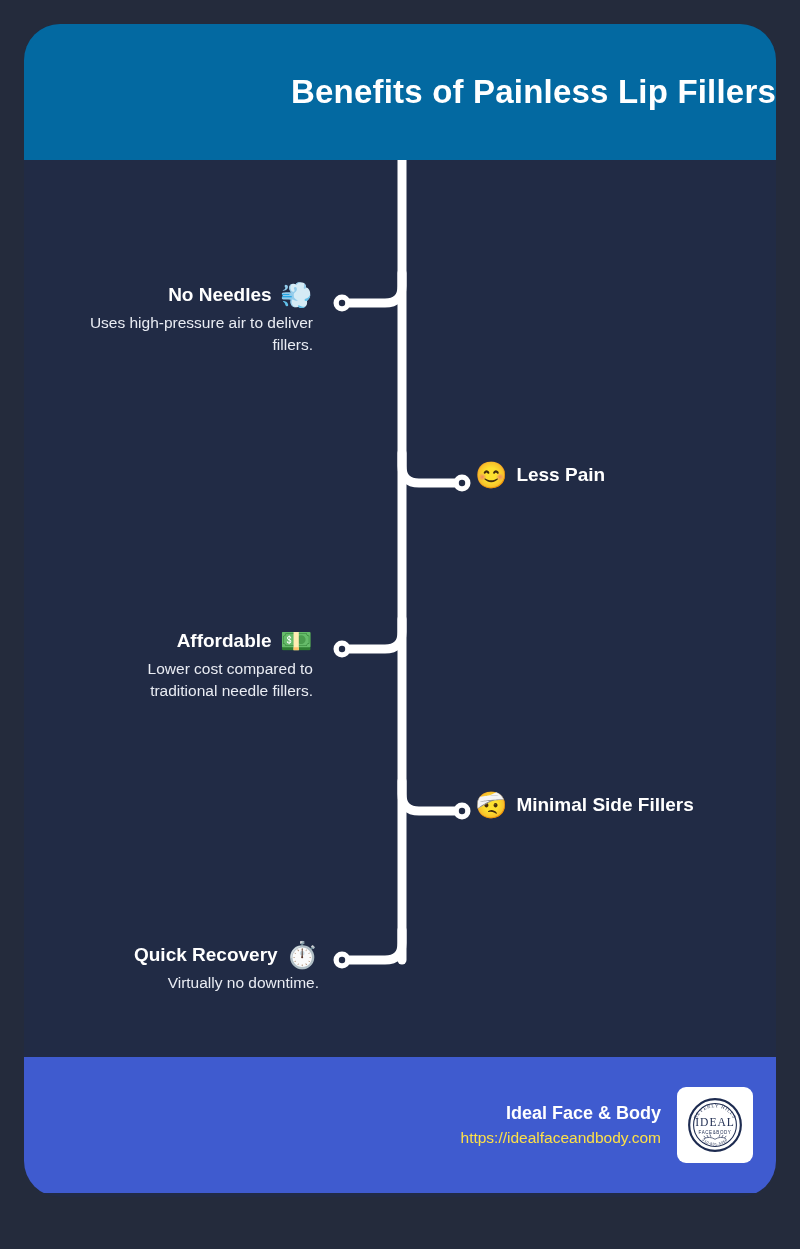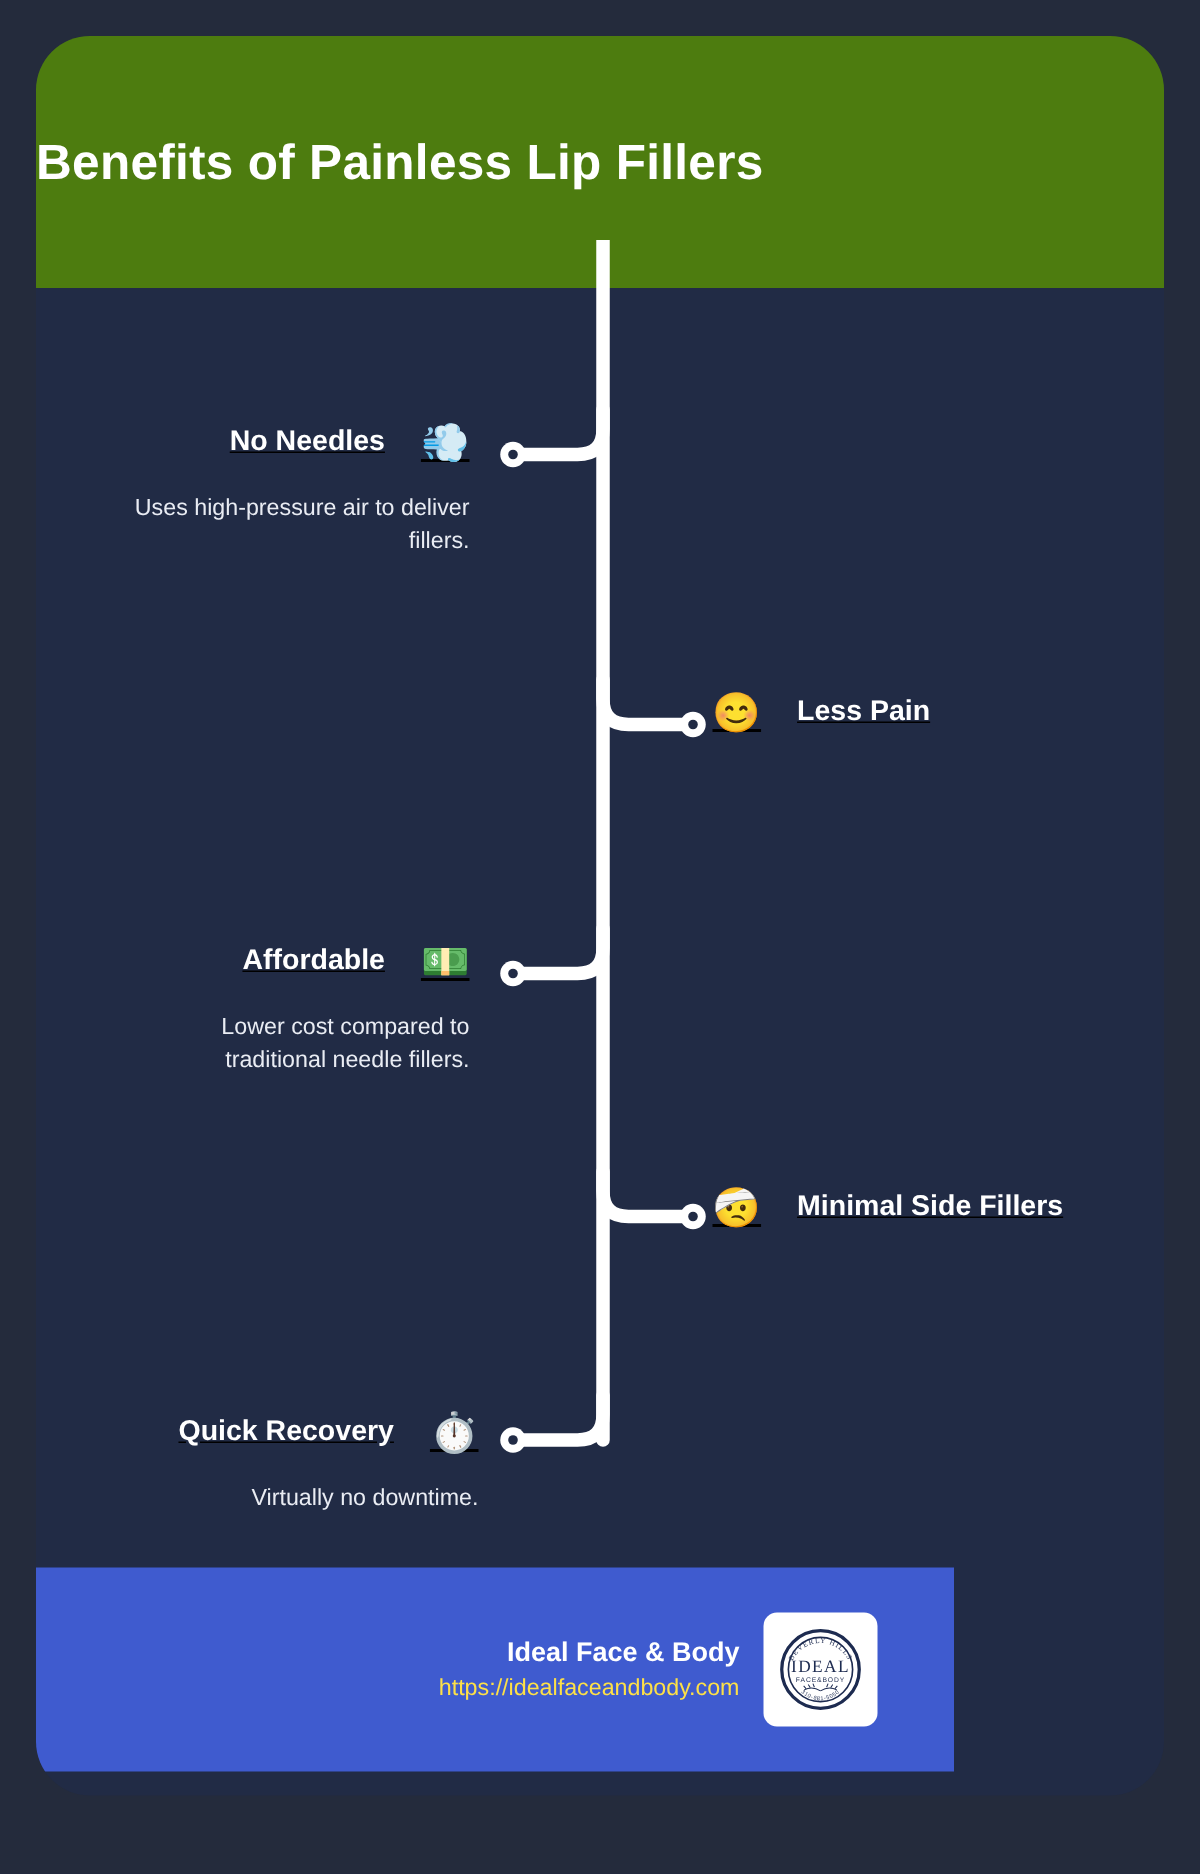--- a/index.html
+++ b/index.html
@@ -23,25 +23,25 @@
     background: #212b45;
     overflow: hidden;
   }
 
   
   .header-band {
     position: absolute;
     left: 0;
     top: 0;
     width: 752px;
-    height: 168px;
-    background: #4d7c0f;
-    display: flex;
-    align-items: center;
-    justify-content: flex-start;
+    height: 136px;
+    background: #0369a1;
+    display: flex;
+    align-items: center;
+    justify-content: flex-end;
   }
   .header-title {
     color: #ffffff;
     font-size: 33px;
     font-weight: bold;
     letter-spacing: 0.2px;
     text-align: center;
     line-height: 1.2;
   }
 
@@ -67,59 +67,58 @@
     position: absolute;
     display: flex;
     flex-direction: column;
   }
   .tl-item.left  { align-items: flex-end;   text-align: right; }
   .tl-item.right { align-items: flex-start; text-align: left;  }
 
   .tl-head {
     display: flex;
     align-items: center;
-    gap: 24px;
-    text-decoration: underline;
+    gap: 9px;
   }
   .tl-item.left .tl-head  { flex-direction: row; }
   .tl-item.right .tl-head { flex-direction: row; }
 
   .tl-title {
     color: #ffffff;
     font-size: 19px;
     font-weight: bold;
     white-space: nowrap;
     line-height: 1.25;
   }
   .tl-emoji {
     font-size: 26px;
     line-height: 1;
     display: inline-block;
   }
   .tl-desc {
     color: #e9ecf3;
     font-size: 15.5px;
     line-height: 1.45;
-    margin-top: 20px;
+    margin-top: 4px;
     max-width: 230px;
   }
   .tl-item.right .tl-desc { max-width: 232px; }
 
   
   .footer-band {
     position: absolute;
     left: 0;
-    bottom: 16px;
-    width: 612px;
+    bottom: 4px;
+    width: 752px;
     height: 136px;
     background: #3f5bcf;
     display: flex;
     align-items: center;
     justify-content: flex-end;
-    padding-right: 51px;
+    padding-right: 23px;
     gap: 16px;
   }
   .footer-text {
     display: flex;
     flex-direction: column;
     align-items: flex-end;
     text-align: right;
   }
   .footer-brand {
     color: #ffffff;

